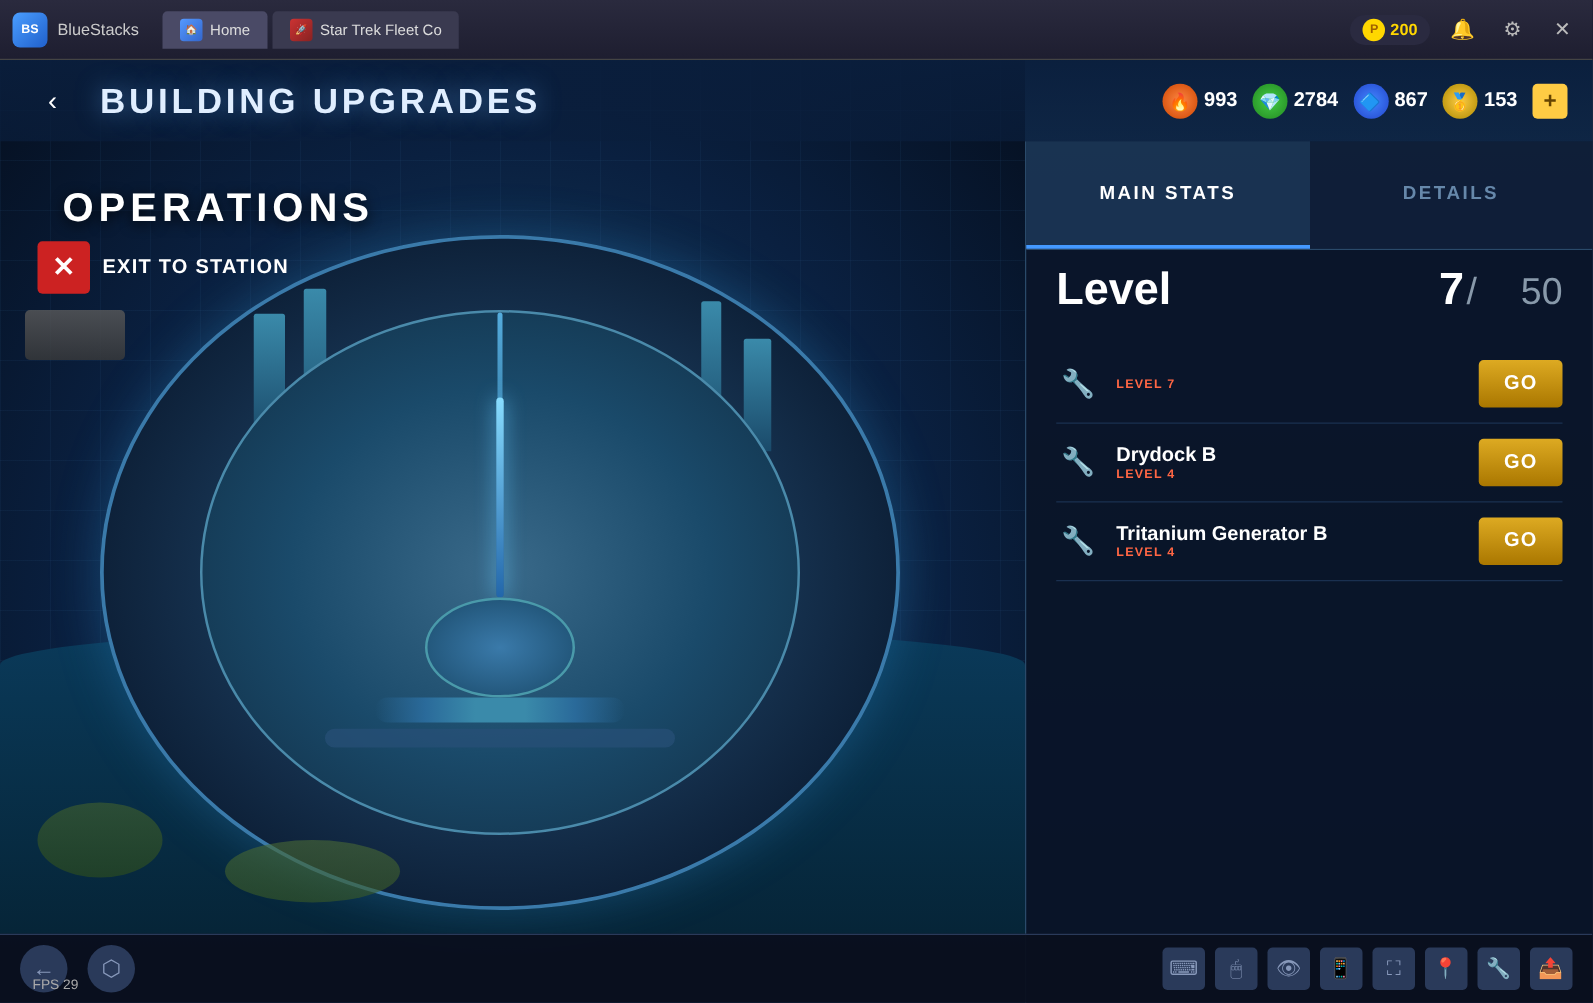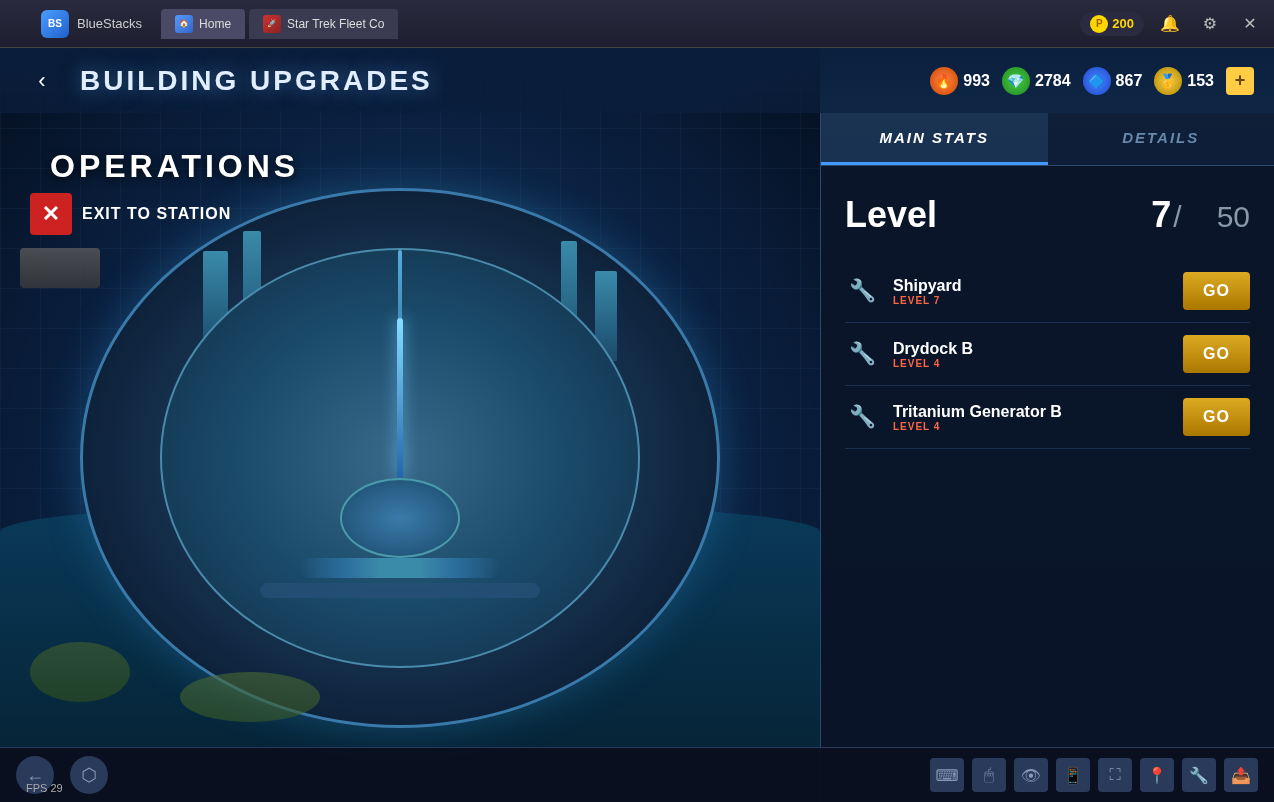--- a/index.html
+++ b/index.html
@@ -29,21 +29,20 @@
       height: 28px;
       background: linear-gradient(135deg, #4a9eff, #2060cc);
       border-radius: 6px;
       display: flex;
       align-items: center;
       justify-content: center;
       color: white;
       font-weight: bold;
       font-size: 10px;
       margin-right: 8px;
-      margin-left: 31px;
     }
     .bs-brand {
       color: #ccc;
       font-size: 13px;
       margin-right: 19px;
     }
     .bs-tab {
       display: flex;
       align-items: center;
       background: #3a3a50;
@@ -339,46 +338,45 @@
     }
 
     
     .panel-tabs {
       display: flex;
       border-bottom: 1px solid #2a4a6a;
     }
 
     .panel-tab {
       flex: 1;
-      padding: 16px;
+      padding: 33px;
       text-align: center;
       color: #aaccee;
       font-size: 15px;
       font-weight: bold;
       letter-spacing: 2px;
       text-transform: uppercase;
       cursor: pointer;
       border-bottom: 3px solid transparent;
-      font-style: italic;
     }
 
     .panel-tab.active {
       color: white;
       background: rgba(40, 80, 120, 0.5);
       border-bottom: 3px solid #4499ff;
     }
 
     .panel-tab.inactive {
       color: #6688aa;
       background: rgba(20, 40, 70, 0.5);
     }
 
     
     .panel-content {
-      padding: 28px 24px;
+      padding: 10px 24px;
       flex: 1;
       overflow-y: auto;
     }
 
     
     .level-row {
       display: flex;
       align-items: center;
       justify-content: space-between;
       margin-bottom: 24px;
@@ -701,21 +699,20 @@
           <span class="level-slash">/</span>
           <span class="level-max">50</span>
         </div>
       </div>
 
 
 
       <div class="req-item">
         <div class="req-icon">🔧</div>
         <div class="req-info">
-          <div class="req-name">Shipyard</div>
           <div class="req-level">LEVEL 7</div>
         </div>
         <button class="req-go-btn">GO</button>
       </div>
 
       <div class="req-item">
         <div class="req-icon">🔧</div>
         <div class="req-info">
           <div class="req-name">Drydock B</div>
           <div class="req-level">LEVEL 4</div>

